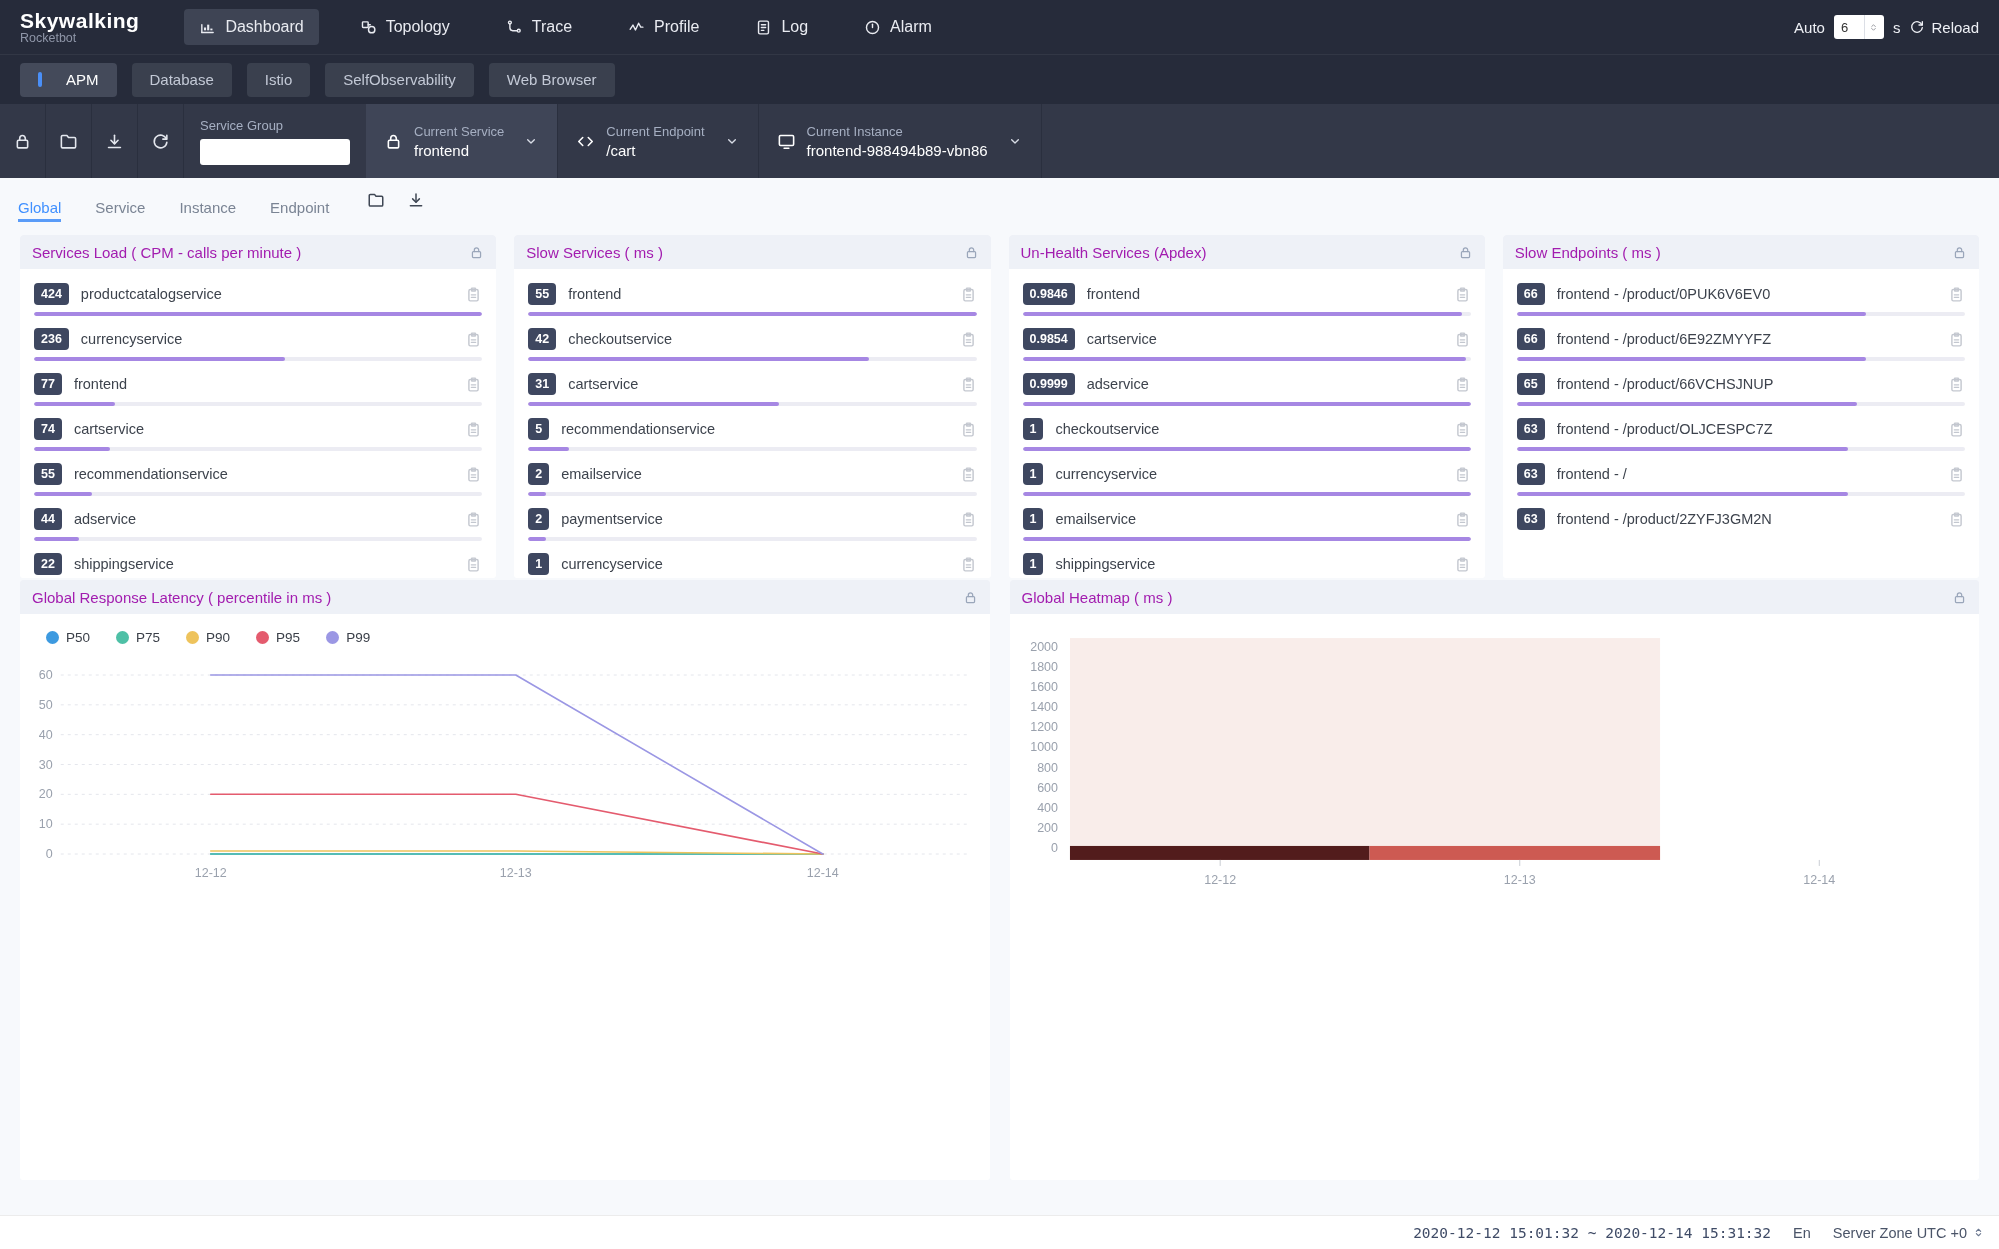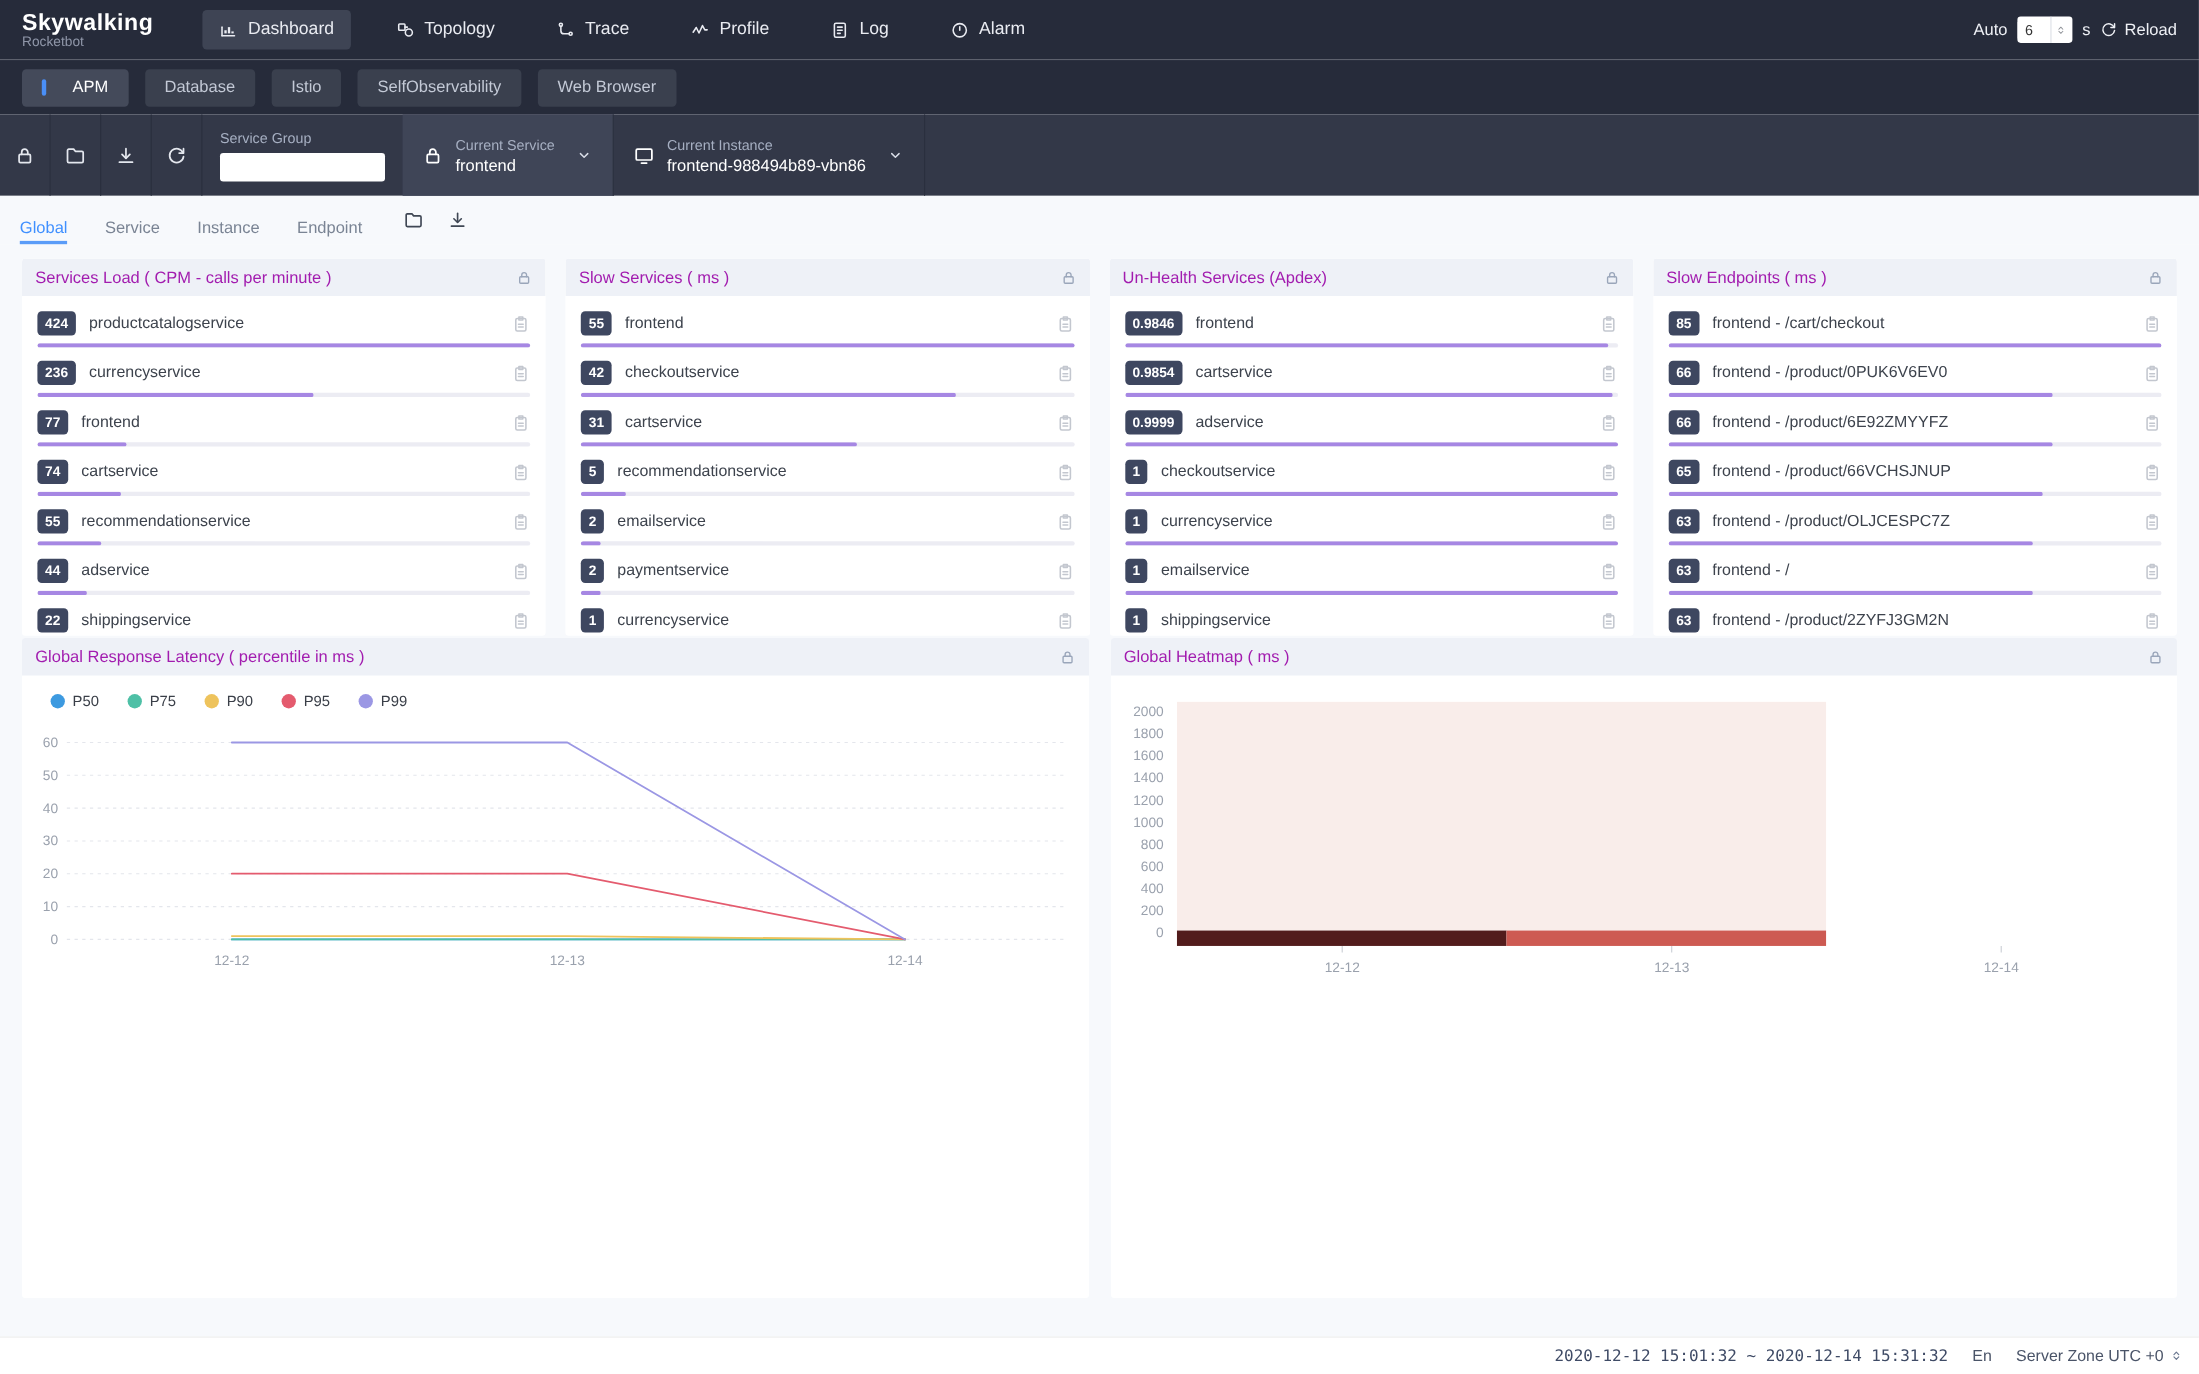--- a/index.html
+++ b/index.html
@@ -252,20 +252,37 @@
       <div class="selector highlight">
         <span class="icon">
           <svg width="19" height="19" viewBox="0 0 24 24" fill="none" stroke="currentColor" stroke-width="2" stroke-linecap="round" stroke-linejoin="round">
             <rect x="5.5" y="10.5" width="13" height="9.5" rx="1.5"></rect>
             <path d="M8.5 10.5V8a3.5 3.5 0 0 1 7 0v2.5"></path>
           </svg>
         </span>
         <div class="sel-texts">
           <span class="sel-label">Current Service</span>
           <span class="sel-value">frontend</span>
+        </div>
+        <span class="icon sel-chevron">
+          <svg width="16" height="16" viewBox="0 0 24 24" fill="none" stroke="currentColor" stroke-width="2" stroke-linecap="round" stroke-linejoin="round">
+            <path d="M7 10l5 5 5-5"></path>
+          </svg>
+        </span>
+      </div>
+      <div class="selector">
+        <span class="icon">
+          <svg width="19" height="19" viewBox="0 0 24 24" fill="none" stroke="currentColor" stroke-width="2" stroke-linecap="round" stroke-linejoin="round">
+            <path d="M8.5 7l-5 5 5 5"></path>
+            <path d="M15.5 7l5 5-5 5"></path>
+          </svg>
+        </span>
+        <div class="sel-texts">
+          <span class="sel-label">Current Endpoint</span>
+          <span class="sel-value">/cart</span>
         </div>
         <span class="icon sel-chevron">
           <svg width="16" height="16" viewBox="0 0 24 24" fill="none" stroke="currentColor" stroke-width="2" stroke-linecap="round" stroke-linejoin="round">
             <path d="M7 10l5 5 5-5"></path>
           </svg>
         </span>
       </div>
       <div class="selector">
         <span class="icon">
           <svg width="19" height="19" viewBox="0 0 24 24" fill="none" stroke="currentColor" stroke-width="2" stroke-linecap="round" stroke-linejoin="round">
@@ -679,36 +696,20 @@
         <div class="panel-header">
           <span class="panel-title">Slow Endpoints ( ms )</span>
           <span class="icon panel-lock">
             <svg width="15" height="15" viewBox="0 0 24 24" fill="none" stroke="currentColor" stroke-width="2" stroke-linecap="round" stroke-linejoin="round">
               <rect x="5.5" y="10.5" width="13" height="9.5" rx="1.5"></rect>
               <path d="M8.5 10.5V8a3.5 3.5 0 0 1 7 0v2.5"></path>
             </svg>
           </span>
         </div>
         <div class="rank-list">
-          <div class="rank-item">
-            <div class="rank-top">
-              <span class="badge">85</span>
-              <span class="rank-name">frontend - /cart/checkout</span>
-              <span class="icon copy-btn">
-                <svg width="17" height="17" viewBox="0 0 24 24" fill="none" stroke="currentColor" stroke-width="2" stroke-linecap="round" stroke-linejoin="round">
-                  <rect x="5.5" y="5" width="13" height="16" rx="2"></rect>
-                  <path d="M9.5 3h5v4h-5z"></path>
-                  <path d="M9 12.5h6M9 16h6"></path>
-                </svg>
-              </span>
-            </div>
-            <div class="rank-bar">
-              <div class="rank-fill" style="width: 100%;"></div>
-            </div>
-          </div>
           <div class="rank-item">
             <div class="rank-top">
               <span class="badge">66</span>
               <span class="rank-name">frontend - /product/0PUK6V6EV0</span>
               <span class="icon copy-btn">
                 <svg width="17" height="17" viewBox="0 0 24 24" fill="none" stroke="currentColor" stroke-width="2" stroke-linecap="round" stroke-linejoin="round">
                   <rect x="5.5" y="5" width="13" height="16" rx="2"></rect>
                   <path d="M9.5 3h5v4h-5z"></path>
                   <path d="M9 12.5h6M9 16h6"></path>
                 </svg>

